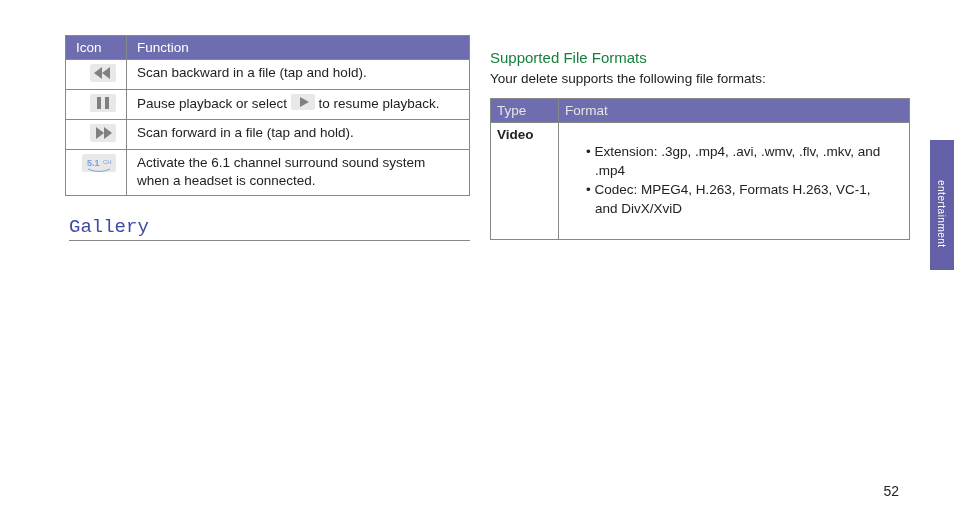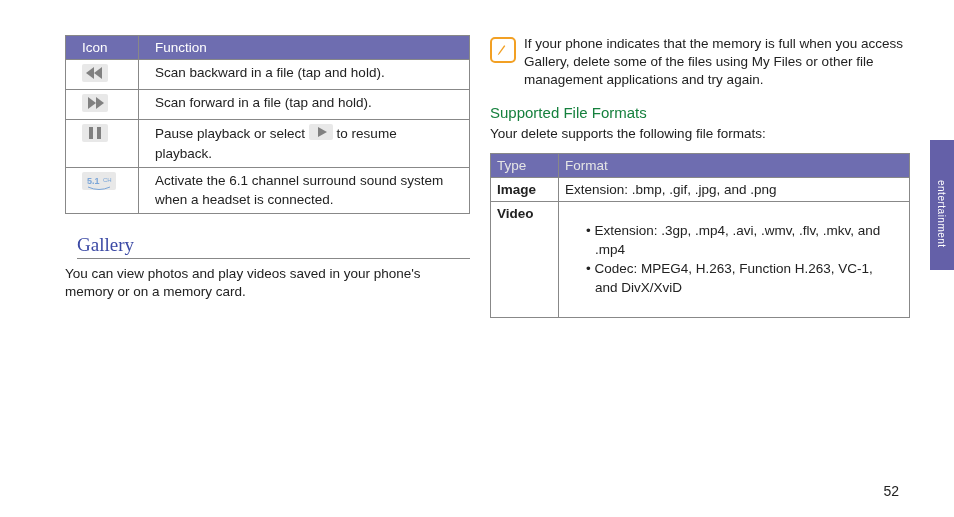--- a/index.html
+++ b/index.html
@@ -28,32 +28,32 @@
     width: 420px;
     margin-right: 0;
   }
   table.icon-table {
     border-collapse: collapse;
     width: 100%;
     font-size: 13.5px;
   }
   table.icon-table td, table.icon-table th {
     border: 1px solid #888;
-    padding: 4px 16px;
+    padding: 4px 10px;
     vertical-align: top;
     text-align: left;
   }
   table.icon-table th {
     background: #6e6db0;
     color: #fff;
     font-weight: normal;
   }
   table.icon-table td.icon-col {
     width: 40px;
-    text-align: left;
+    text-align: right;
   }
   table.format-table {
     border-collapse: collapse;
     width: 100%;
     font-size: 13.5px;
   }
   table.format-table td, table.format-table th {
     border: 1px solid #888;
     padding: 4px 6px;
     vertical-align: top;
@@ -63,25 +63,25 @@
     background: #6e6db0;
     color: #e5e5e5;
     font-weight: normal;
     margin-top: 16px;
   }
   table.format-table td.type-col {
     width: 55px;
     font-weight: bold;
   }
   h2.section-heading {
-    font-family: Liberation Serif, serif;
+    font-family: Liberation Mono, monospace;
     font-size: 19px;
     font-weight: normal;
     color: #3c4aa5;
-    margin: 20px 0 2px 12px;
+    margin: 20px 0 2px 4px;
     border-bottom: 1px solid #888;
     padding-bottom: 2px;
   }
   h3.sub-heading {
     font-family: Arial, sans-serif;
     font-size: 15px;
     font-weight: normal;
     color: #15803d;
     margin: 14px 0 4px 0;
   }
@@ -180,101 +180,87 @@
           </span>
         </td>
         <td class="func-cell">Scan backward in a file (tap and hold).</td>
       </tr>
 
       <tr>
         <td class="icon-col">
           <span class="inline-icon">
             <svg width="26" height="18" viewBox="0 0 26 18">
               <rect x="0" y="0" width="26" height="18" rx="2" fill="#e8e8e8"></rect>
-              <polygon points="6,3 14,9 6,15" fill="#808080"></polygon>
-              <polygon points="14,3 22,9 14,15" fill="#808080"></polygon>
-            </svg>
-          </span>
-        </td>
-        <td class="func-cell">Scan forward in a file (tap and hold).</td>
-      </tr>
-
-      <tr>
-        <td class="icon-col">
-          <span class="inline-icon">
-            <svg width="26" height="18" viewBox="0 0 26 18">
-              <rect x="0" y="0" width="26" height="18" rx="2" fill="#e8e8e8"></rect>
               <rect x="7" y="3" width="4" height="12" fill="#808080"></rect>
               <rect x="15" y="3" width="4" height="12" fill="#808080"></rect>
             </svg>
           </span>
         </td>
         <td class="func-cell">
           <span>Pause playback or select </span>
           <span class="inline-icon">
             <svg width="24" height="16" viewBox="0 0 24 16">
               <rect x="0" y="0" width="24" height="16" rx="2" fill="#e8e8e8"></rect>
               <polygon points="9,3 18,8 9,13" fill="#808080"></polygon>
             </svg>
           </span>
           <span> to resume playback.</span>
         </td>
+      </tr>
+
+      <tr>
+        <td class="icon-col">
+          <span class="inline-icon">
+            <svg width="26" height="18" viewBox="0 0 26 18">
+              <rect x="0" y="0" width="26" height="18" rx="2" fill="#e8e8e8"></rect>
+              <polygon points="6,3 14,9 6,15" fill="#808080"></polygon>
+              <polygon points="14,3 22,9 14,15" fill="#808080"></polygon>
+            </svg>
+          </span>
+        </td>
+        <td class="func-cell">Scan forward in a file (tap and hold).</td>
       </tr>
 
       <tr>
         <td class="icon-col">
           <span class="inline-icon">
             <svg width="34" height="18" viewBox="0 0 34 18">
               <rect x="0" y="0" width="34" height="18" rx="2" fill="#e8e8e8"></rect>
               <text x="5" y="12" font-size="9" font-weight="bold" fill="#7aa5d8">5.1</text>
               <text x="21" y="10" font-size="6" fill="#7aa5d8">CH</text>
               <path d="M6 15 Q17 20 28 15" stroke="#7aa5d8" stroke-width="1" fill="none"></path>
             </svg>
           </span>
         </td>
         <td class="func-cell">Activate the 6.1 channel surround sound system when a headset is connected.</td>
       </tr>
     </tbody>
       </table>
 
     <h2 class="section-heading">Gallery</h2>
-    <p>You can view photos and play videos saved in your phone's memory or on a memory card.</p>
   </div>
 
   <div class="column right">
 
-    <div class="note-row">
-      <div class="note-icon">
-        <svg viewBox="0 0 24 24">
-          <path d="M4 18 L14 4 L16 5 L6 19 Z" fill="#f2a024"></path>
-          <path d="M3 21 L4 18 L6 19 Z" fill="#f2a024"></path>
-        </svg>
-      </div>
-      <div class="note-text">If your phone indicates that the memory is full when you access Gallery, delete some of the files using My Files or other file management applications and try again.</div>
-    </div>
 
     <h3 class="sub-heading">Supported File Formats</h3>
     <p style="margin-top:2px">Your delete supports the following file formats:</p>
 
     <table class="format-table">
       <tbody>
           <tr>
         <th>Type</th>
         <th>Format</th>
       </tr>
       <tr>
-        <td class="type-col">Image</td>
-        <td>Extension: .bmp, .gif, .jpg, and .png</td>
-      </tr>
-      <tr>
         <td class="type-col">Video</td>
         <td>
           <ul class="bullet-list">
             <li>Extension: .3gp, .mp4, .avi, .wmv, .flv, .mkv, and .mp4</li>
-            <li>Codec: MPEG4, H.263, Function H.263, VC-1, and DivX/XviD</li>
+            <li>Codec: MPEG4, H.263, Formats H.263, VC-1, and DivX/XviD</li>
           </ul>
         </td>
       </tr>
     </tbody>
       </table>
   </div>
 
 </div>
 
 <div class="side-tab">

